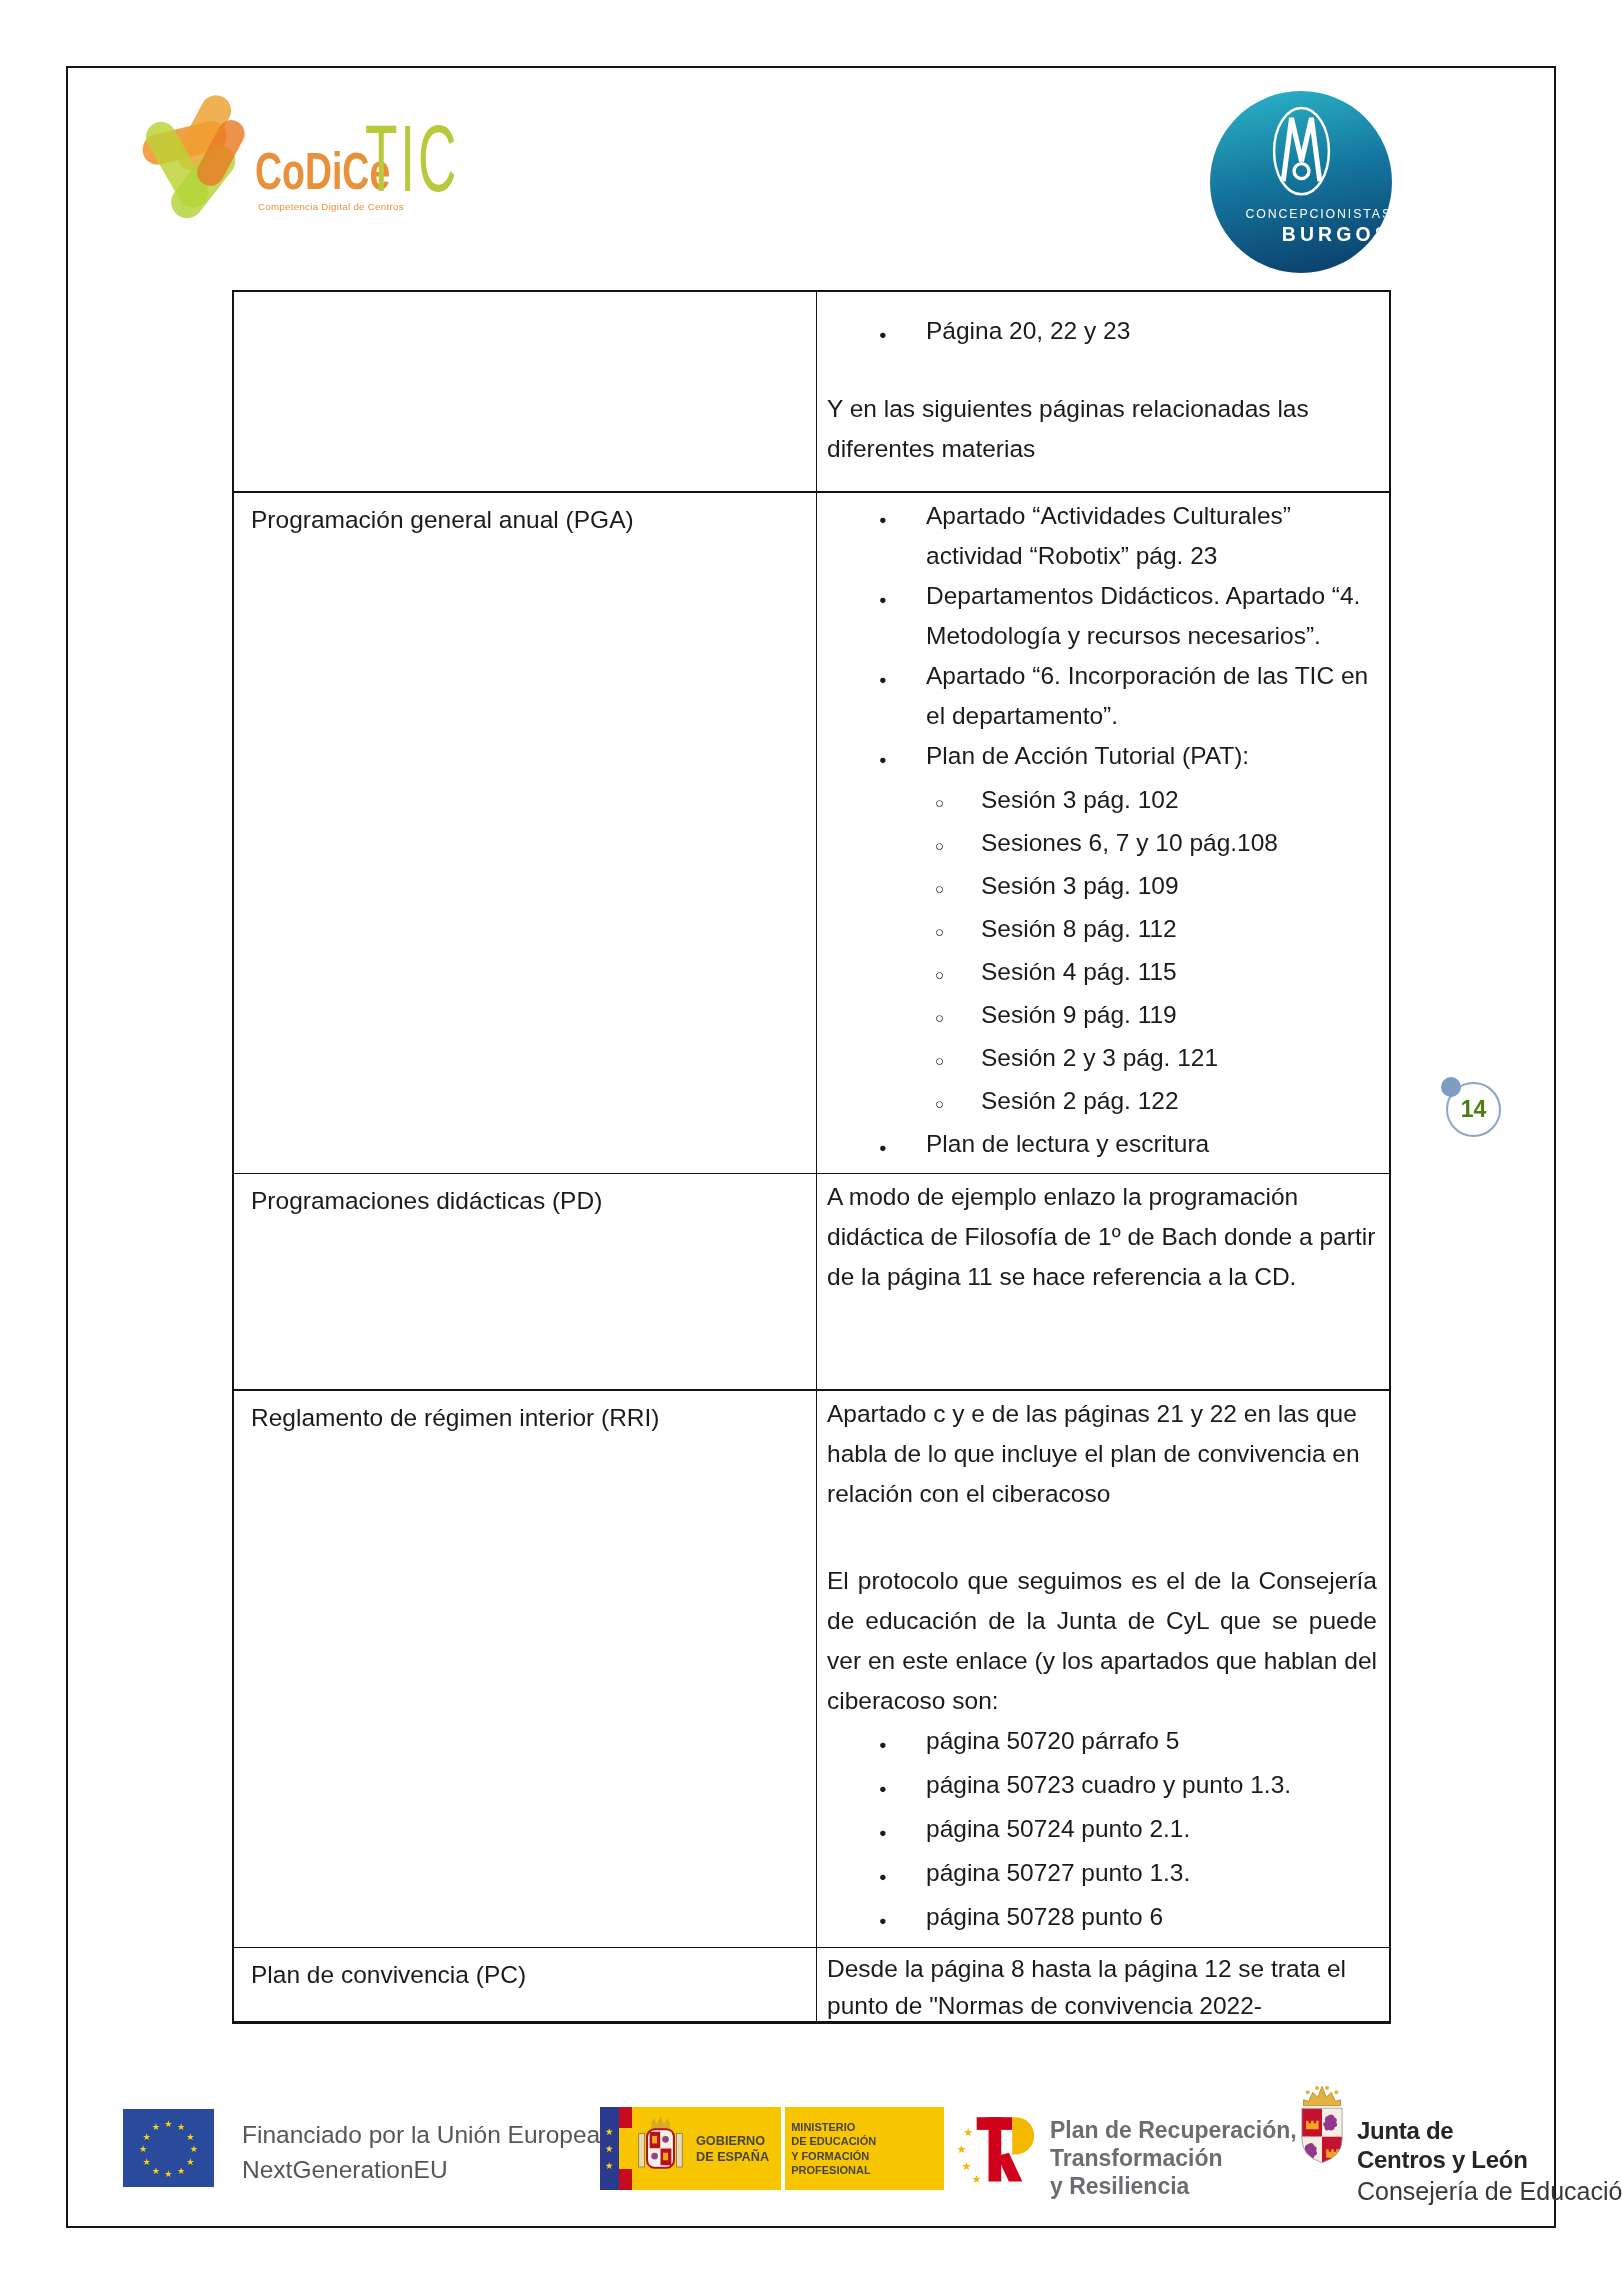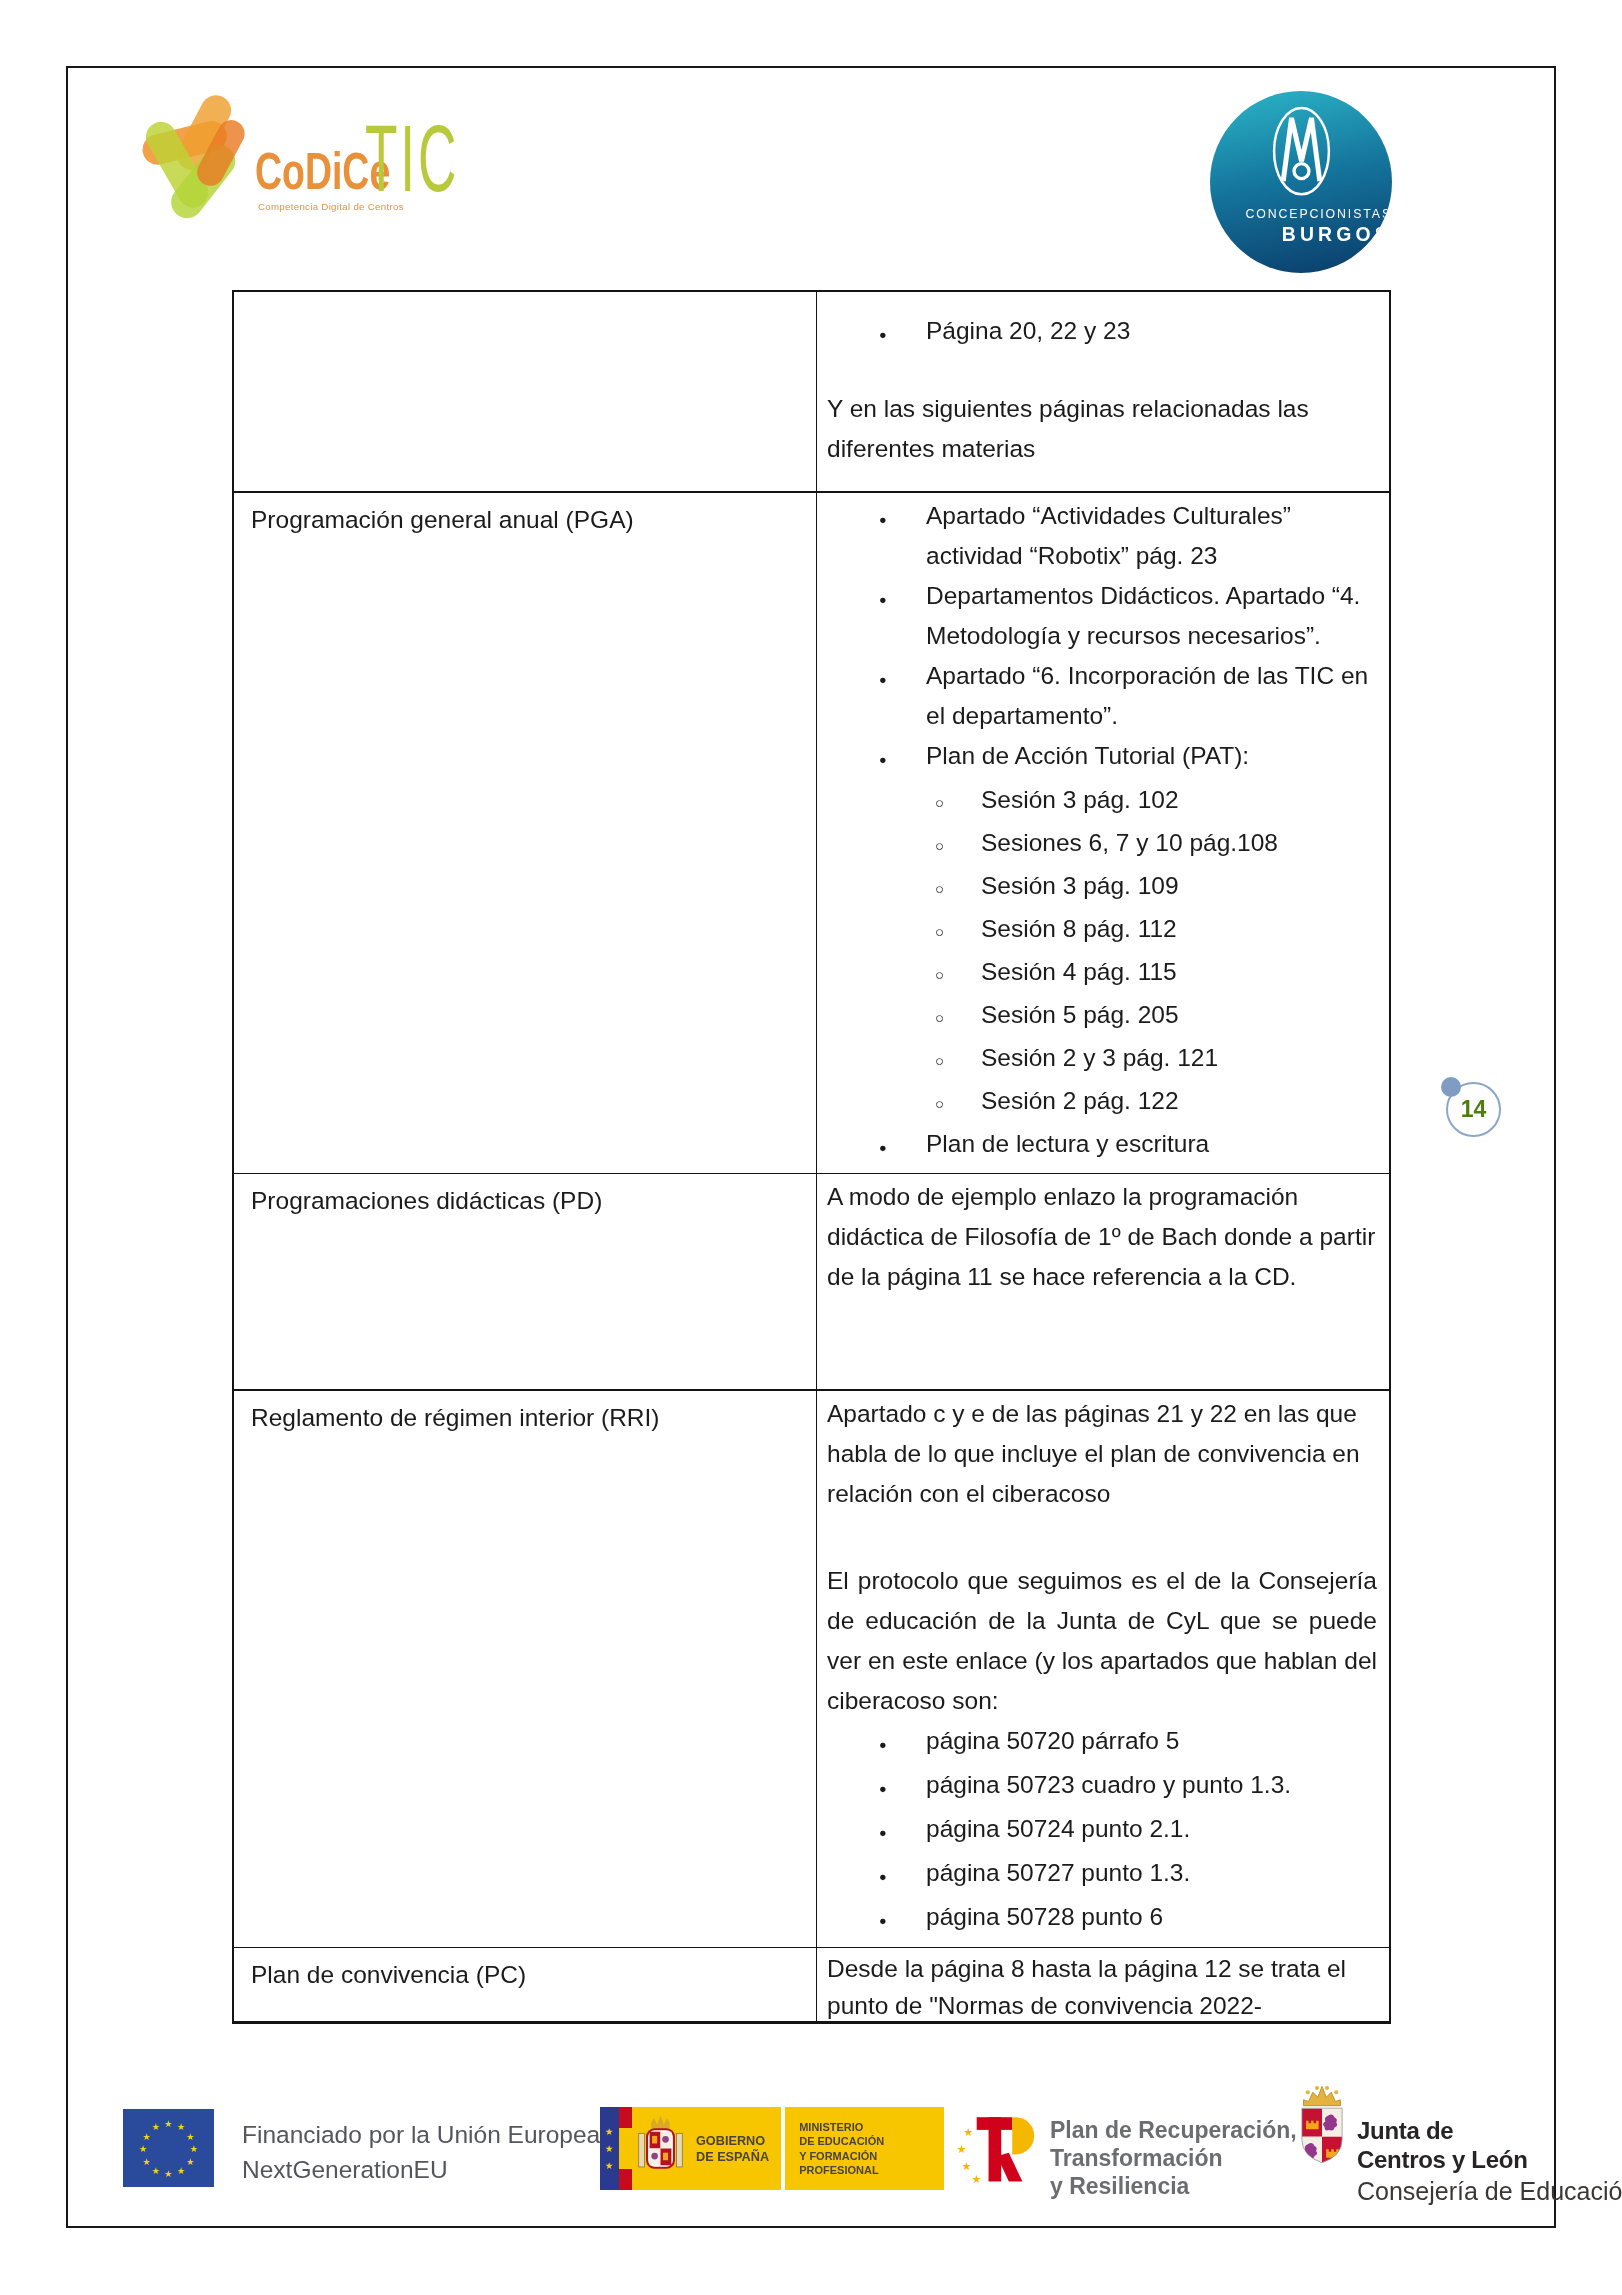--- a/index.html
+++ b/index.html
@@ -71,21 +71,21 @@
   .eu-text{position:absolute;left:242px;top:2117px;font-size:24.5px;color:#54565a;line-height:35px;white-space:nowrap;}
   .gov{position:absolute;left:600px;top:2107px;height:83px;display:flex;}
   .gov-flag{width:32px;height:83px;display:flex;}
   .gf-left{width:18.6px;background:#2a3b8f;color:#f7d117;font-size:9.3px;display:flex;flex-direction:column;align-items:center;justify-content:center;gap:6px;}
   .gf-right{width:13.5px;display:flex;flex-direction:column;}
   .gfr-red{height:25%;background:#c60b1e;}
   .gfr-yellow{height:50%;background:#f7c600;}
   .gov-yellow1{width:149px;background:#f7c600;display:flex;align-items:center;padding-left:5px;gap:12px;box-sizing:border-box;}
   .gov-title{font-size:12.7px;font-weight:bold;color:#4a4440;line-height:16px;}
   .gov-gap{width:4.2px;background:#ffffff;}
-  .gov-yellow2{width:159px;background:#f7c600;display:flex;align-items:center;padding-left:14px;box-sizing:border-box;}
+  .gov-yellow2{width:159px;background:#f7c600;display:flex;align-items:center;padding-left:6px;box-sizing:border-box;}
   .min-text{font-size:11px;font-weight:bold;color:#4a4440;line-height:14.4px;}
   .tr-logo{position:absolute;left:953px;top:2107px;width:88px;height:83px;}
   .tr-text{position:absolute;left:1050px;top:2116px;font-size:23px;font-weight:bold;color:#6b6d70;line-height:28px;white-space:nowrap;}
   .junta-shield{position:absolute;left:1296px;top:2082px;}
   .junta-text{position:absolute;left:1357px;top:2116px;color:#262424;white-space:nowrap;}
   .jt1{font-size:24px;font-weight:bold;line-height:29px;letter-spacing:-0.3px;}
   .jt3{font-size:25px;margin-top:2.5px;color:#3a3836;}
 </style>
 </head>
 <body>
@@ -166,21 +166,21 @@
         <div class="b2">
           <span class="m m2">○</span>
           <span class="bt">Sesión 8 pág. 112</span>
         </div>
         <div class="b2">
           <span class="m m2">○</span>
           <span class="bt">Sesión 4 pág. 115</span>
         </div>
         <div class="b2">
           <span class="m m2">○</span>
-          <span class="bt">Sesión 5 pág. 205</span>
+          <span class="bt">Sesión 9 pág. 119</span>
         </div>
         <div class="b2">
           <span class="m m2">○</span>
           <span class="bt">Sesión 2 y 3 pág. 121</span>
         </div>
         <div class="b2">
           <span class="m m2">○</span>
           <span class="bt">Sesión 2 pág. 122</span>
         </div>
         <div class="b1">

